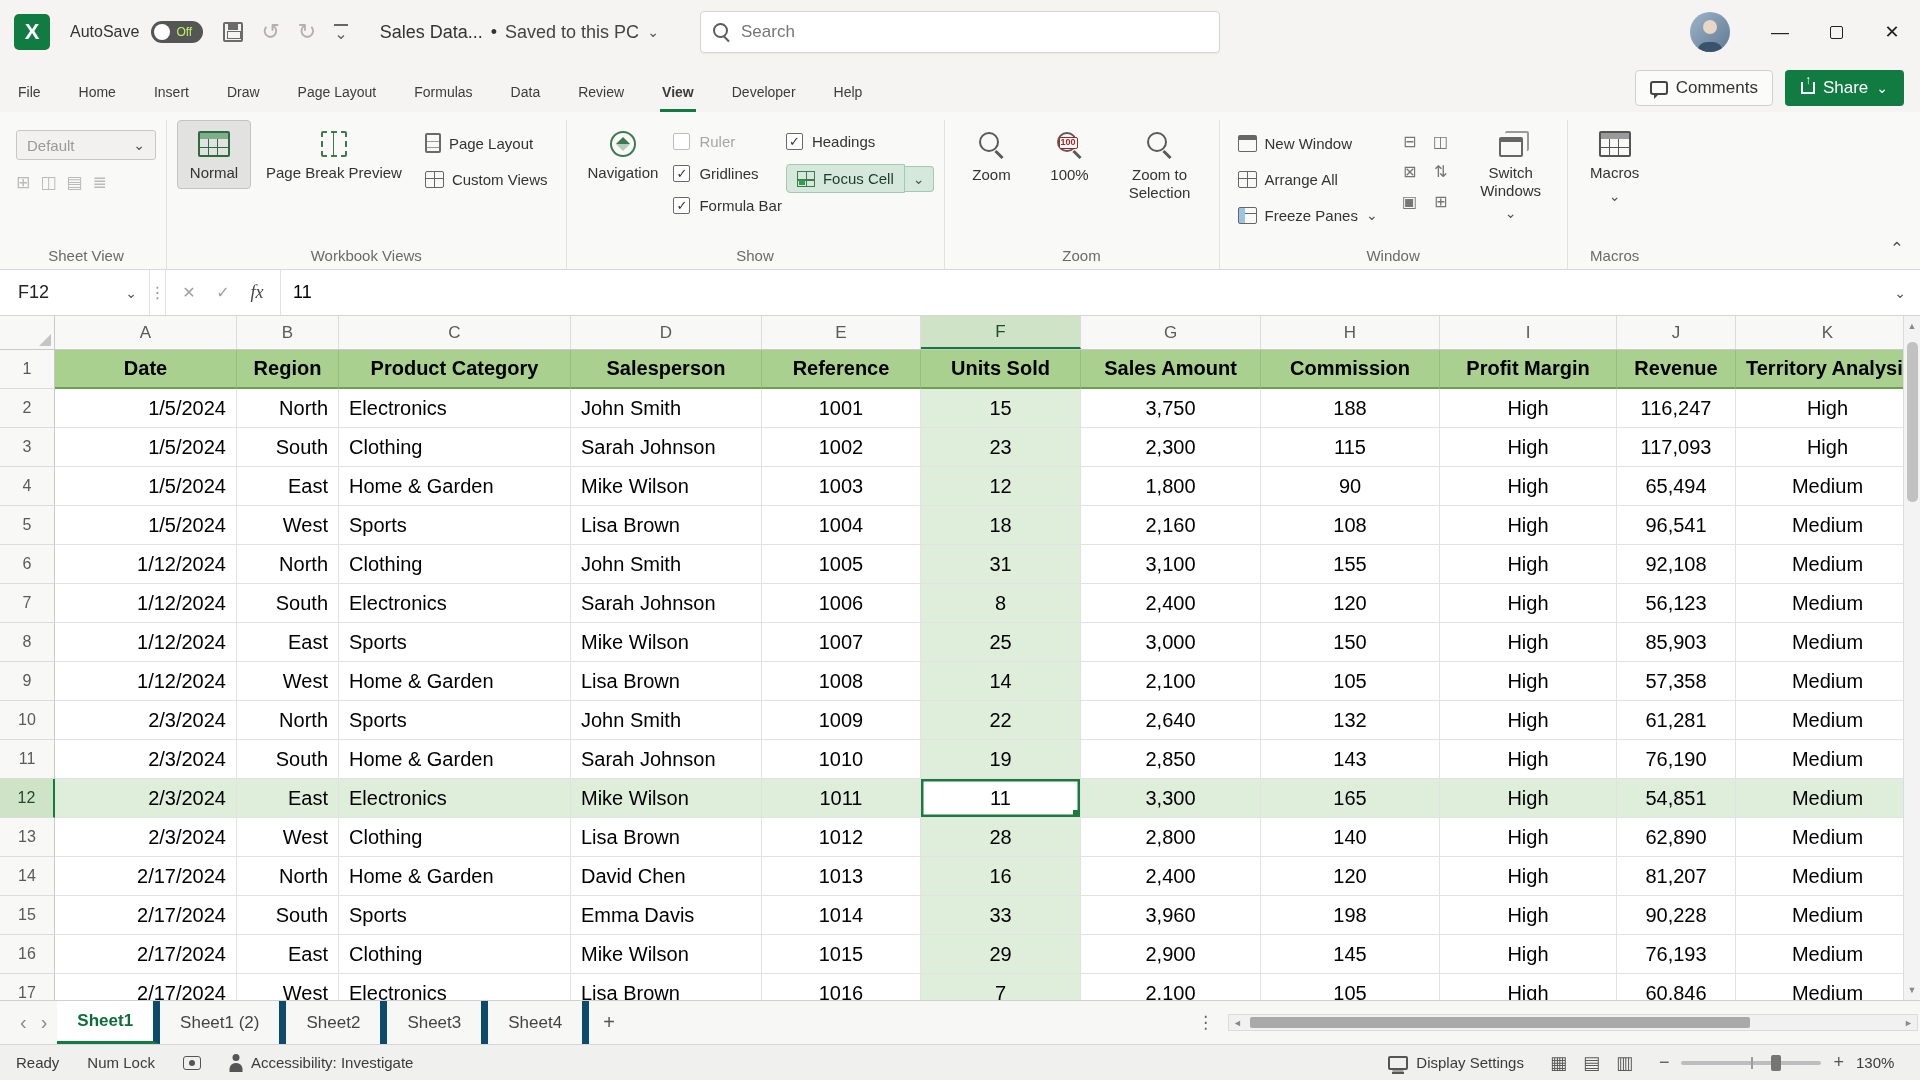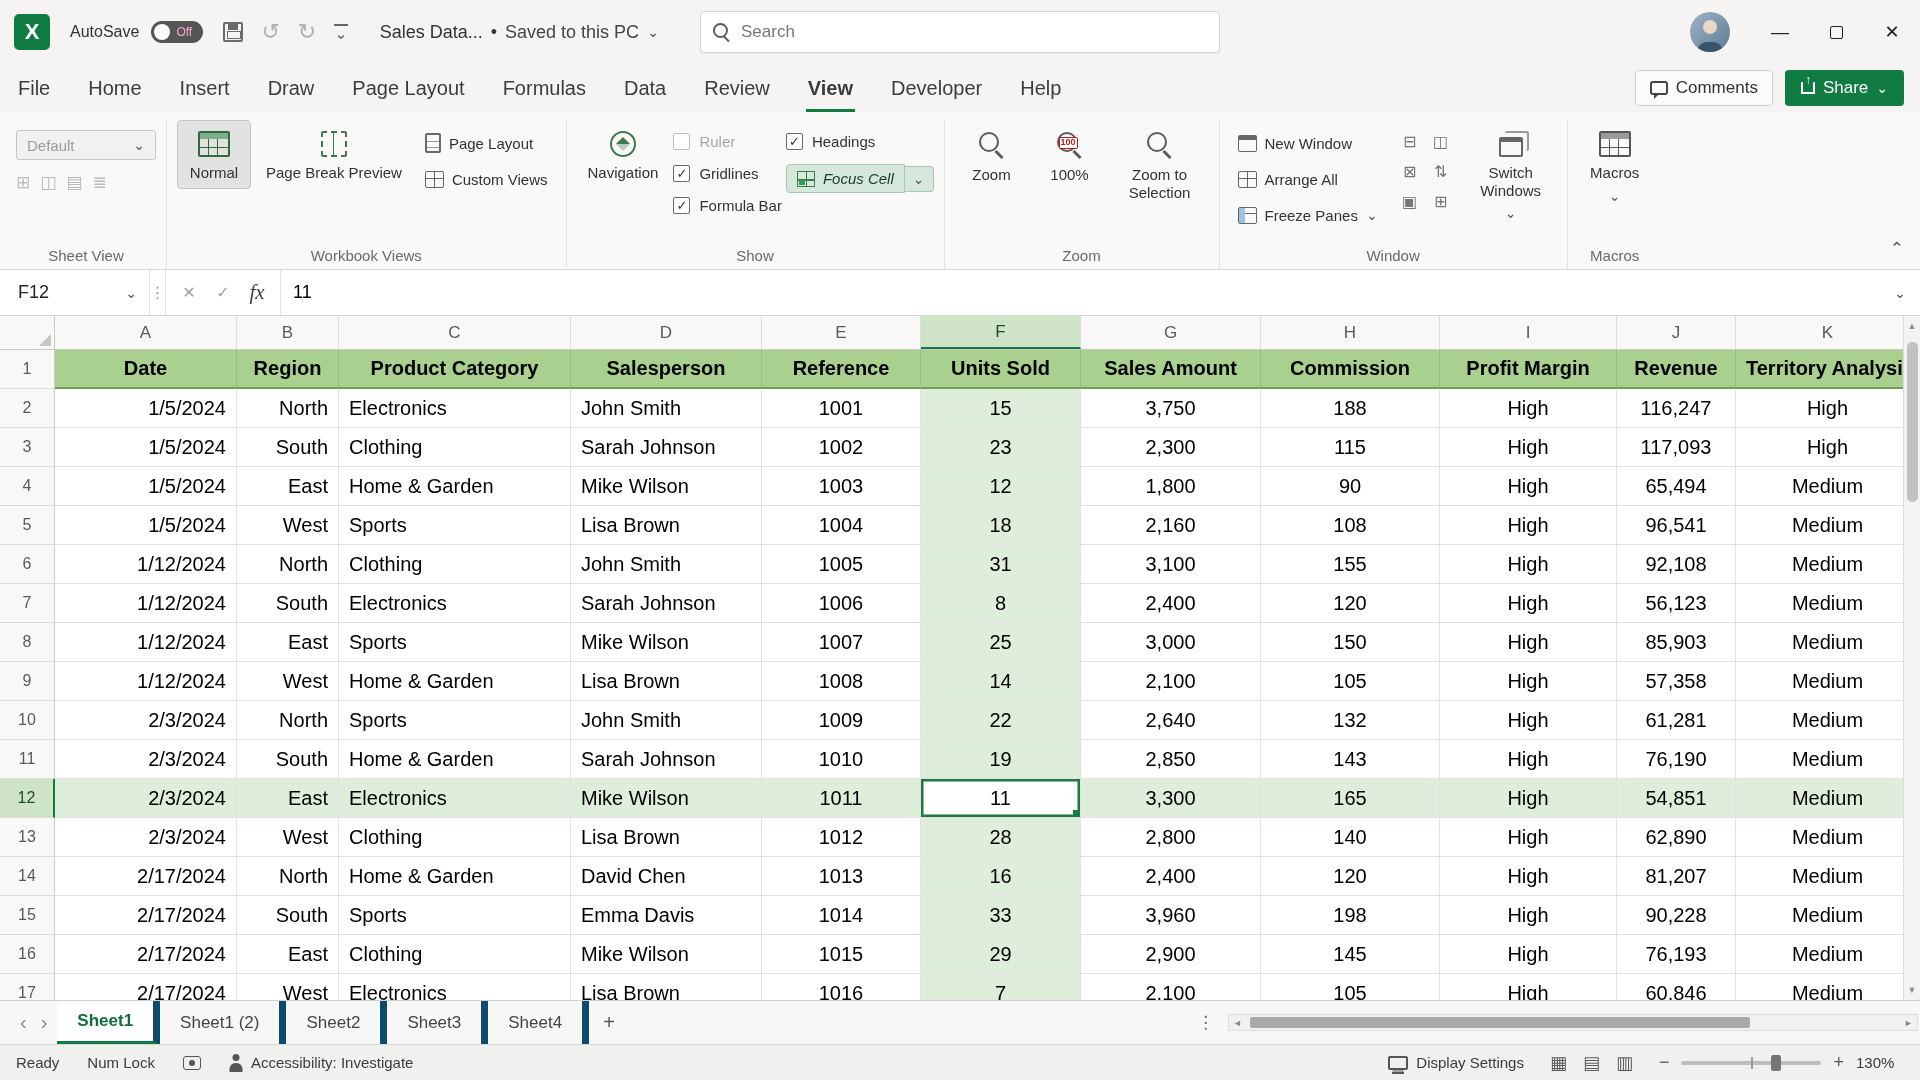--- a/index.html
+++ b/index.html
@@ -9,21 +9,21 @@
 
   
   .titlebar { height:64px; background:#F5F4F2; display:flex; align-items:center;
     padding-left:14px; position:relative; flex:0 0 auto; }
   .xlogo { width:36px; height:36px; border-radius:5px; background:#107C41; color:#fff;
     font-weight:bold; font-size:22px; display:flex; align-items:center; justify-content:center; }
   .autosave { display:flex; align-items:center; gap:12px; margin-left:20px; font-size:16px; color:#333; }
   .toggle { width:52px; height:22px; border-radius:11px; background:#555; display:flex;
     align-items:center; padding:0 7px 0 3px; gap:6px; cursor:default; }
   .knob { width:16px; height:16px; border-radius:50%; background:#fff; }
-  .toggle .tstate { color:#f9a8d4; font-size:12px; }
+  .toggle .tstate { color:#bef264; font-size:12px; }
   .qat { display:flex; align-items:center; gap:18px; margin-left:20px; }
   .saveicon { width:20px; height:20px; border:2px solid #6b6b6b; border-radius:2px; position:relative; }
   .saveicon::before { content:""; position:absolute; left:3px; top:0; width:10px; height:6px; background:#6b6b6b; }
   .saveicon::after { content:""; position:absolute; left:2px; bottom:1px; width:12px; height:6px; border:1.5px solid #6b6b6b; }
   .ghosted { color:#B3B0AD; font-size:22px; line-height:1; }
   .qcustom { font-size:16px; color:#666; border-top:2px solid #666; line-height:0.8; padding-top:2px; }
   .doctitle { margin-left:32px; font-size:18px; color:#333; display:flex; align-items:center; gap:8px; white-space:nowrap; }
   .docstatus { color:#444; }
   .chev { font-size:14px; color:#555; line-height:1; }
   .searchbox { position:absolute; left:50%; top:11px; transform:translateX(-50%);
@@ -45,21 +45,21 @@
   .avatar::after { content:""; position:absolute; left:50%; bottom:-6px; transform:translateX(-50%);
     width:26px; height:16px; border-radius:10px 10px 0 0; background:#38536b; }
   .winbtn { width:56px; height:64px; display:flex; align-items:center; justify-content:center;
     font-size:18px; color:#222; }
   .maxbox { width:13px; height:13px; border:1.7px solid #222; border-radius:2px; }
 
   
   .tabsrow { height:48px; background:#F5F4F2; display:flex; align-items:center;
     padding:0 16px; flex:0 0 auto; position:relative; }
   .rtabs { display:flex; align-items:flex-end; gap:34px; height:100%; }
-  .rtab { font-size:20px; color:#3C3C3C; padding:12px 2px 12px; cursor:default; white-space:nowrap; }
+  .rtab { font-size:14px; color:#3C3C3C; padding:12px 2px 12px; cursor:default; white-space:nowrap; }
   .rtab.active { font-weight:700; border-bottom:3px solid #107C41; padding-bottom:9px; }
   .tabs-right { margin-left:auto; display:flex; align-items:center; gap:12px; }
   .commentsbtn { display:flex; align-items:center; gap:8px; border:1px solid #D2D0CE; border-radius:4px;
     background:#FBFBFA; padding:7px 14px; font-size:17px; color:#333; }
   .bubble { width:18px; height:14px; border:2px solid #444; border-radius:3px; position:relative; }
   .bubble::after { content:""; position:absolute; left:2px; bottom:-6px; border:3px solid transparent;
     border-top-color:#444; border-left-color:#444; }
   .sharebtn { display:flex; align-items:center; gap:8px; background:#107C41; color:#fff;
     border-radius:4px; padding:8px 16px; font-size:17px; }
   .shareicon { width:14px; height:12px; border:2px solid #fff; border-top:none; position:relative; }
@@ -79,21 +79,21 @@
     border:1px solid transparent; min-width:74px; }
   .bigbtn.selected { background:#E2E2E1; border-color:#C4C4C3; }
   .smallbtn { display:flex; align-items:center; gap:8px; font-size:15px; color:#333;
     height:30px; padding:0 8px; border-radius:3px; white-space:nowrap; }
   .chkcol { display:flex; flex-direction:column; gap:6px; padding-top:8px; }
   .chk { display:flex; align-items:center; gap:9px; font-size:15px; color:#333; height:26px; }
   .chk.disabled { color:#A6A6A6; }
   .cbox { width:17px; height:17px; border:1.5px solid #6a6a6a; border-radius:2px; background:#fff;
     display:flex; align-items:center; justify-content:center; font-size:13px; color:#333; }
   .chk.disabled .cbox { border-color:#BDBDBD; }
-  .fcrow { display:flex; align-items:center; margin-top:4px;font-style:italic; }
+  .fcrow { display:flex; align-items:center; margin-top:4px; }
   .focus-btn { display:flex; align-items:center; gap:8px; background:#D5E8DB; border:1px solid #A3C9AF;
     border-radius:4px 0 0 4px; padding:5px 10px; font-size:15px; color:#1d3b27; }
   .focus-chev { border:1px solid #A3C9AF; border-left:none; border-radius:0 4px 4px 0;
     background:#D5E8DB; padding:5px 8px; display:flex; align-items:center; }
   .fcicon { width:18px; height:16px; border:1.5px solid #3e7a4e; position:relative; background:
     linear-gradient(to right, transparent 8px, #3e7a4e 8px, #3e7a4e 9.5px, transparent 9.5px),
     linear-gradient(to bottom, transparent 7px, #3e7a4e 7px, #3e7a4e 8.5px, transparent 8.5px); }
   .fcicon::after { content:""; position:absolute; left:1px; bottom:1px; width:6px; height:5px; background:#2e9e4f; }
 
   .tblicon { width:32px; height:26px; border:2px solid #2E6B3E; border-radius:2px; background:
@@ -137,21 +137,21 @@
   
   .formulabar { height:46px; background:#fff; border-bottom:1px solid #D4D4D4; display:flex;
     align-items:stretch; flex:0 0 auto; }
   .namebox { width:150px; display:flex; align-items:center; justify-content:space-between;
     padding:0 12px 0 18px; font-size:18px; color:#222; border-right:1px solid #E2E2E2; }
   .fbdots { width:16px; display:flex; align-items:center; justify-content:center; color:#9a9a9a;
     font-size:16px; border-right:1px solid #E2E2E2; }
   .fbbtns { display:flex; align-items:center; gap:4px; padding:0 8px; border-right:1px solid #E2E2E2; }
   .fbbtn { width:30px; height:30px; display:flex; align-items:center; justify-content:center;
     font-size:16px; color:#a0a0a0; }
-  .fbfx { font-style:italic; font-family:"Liberation Serif","DejaVu Serif",serif; font-size:21px; color:#444;text-align:center; }
+  .fbfx { font-style:italic; font-family:"Liberation Serif","DejaVu Serif",serif; font-size:18px; color:#444;text-align:center; }
   .fbvalue { flex:1; display:flex; align-items:center; padding-left:12px; font-size:18px; color:#000; }
   .fbexpand { width:40px; display:flex; align-items:center; justify-content:center; color:#666; }
 
   
   .gridwrap { height:684px; position:relative; overflow:hidden; flex:0 0 auto; background:#fff;
     --cols:55px 182px 102px 232px 191px 159px 160px 180px 179px 177px 119px minmax(40px,1fr); }
   .colletters { display:grid; grid-template-columns:var(--cols); height:34px; background:#F8F8F7;
     border-bottom:1px solid #C9C9C9; }
   .corner { border-right:1px solid #C9C9C9; position:relative; background:#F8F8F7; }
   .corner::after { content:""; position:absolute; right:3px; bottom:3px;

